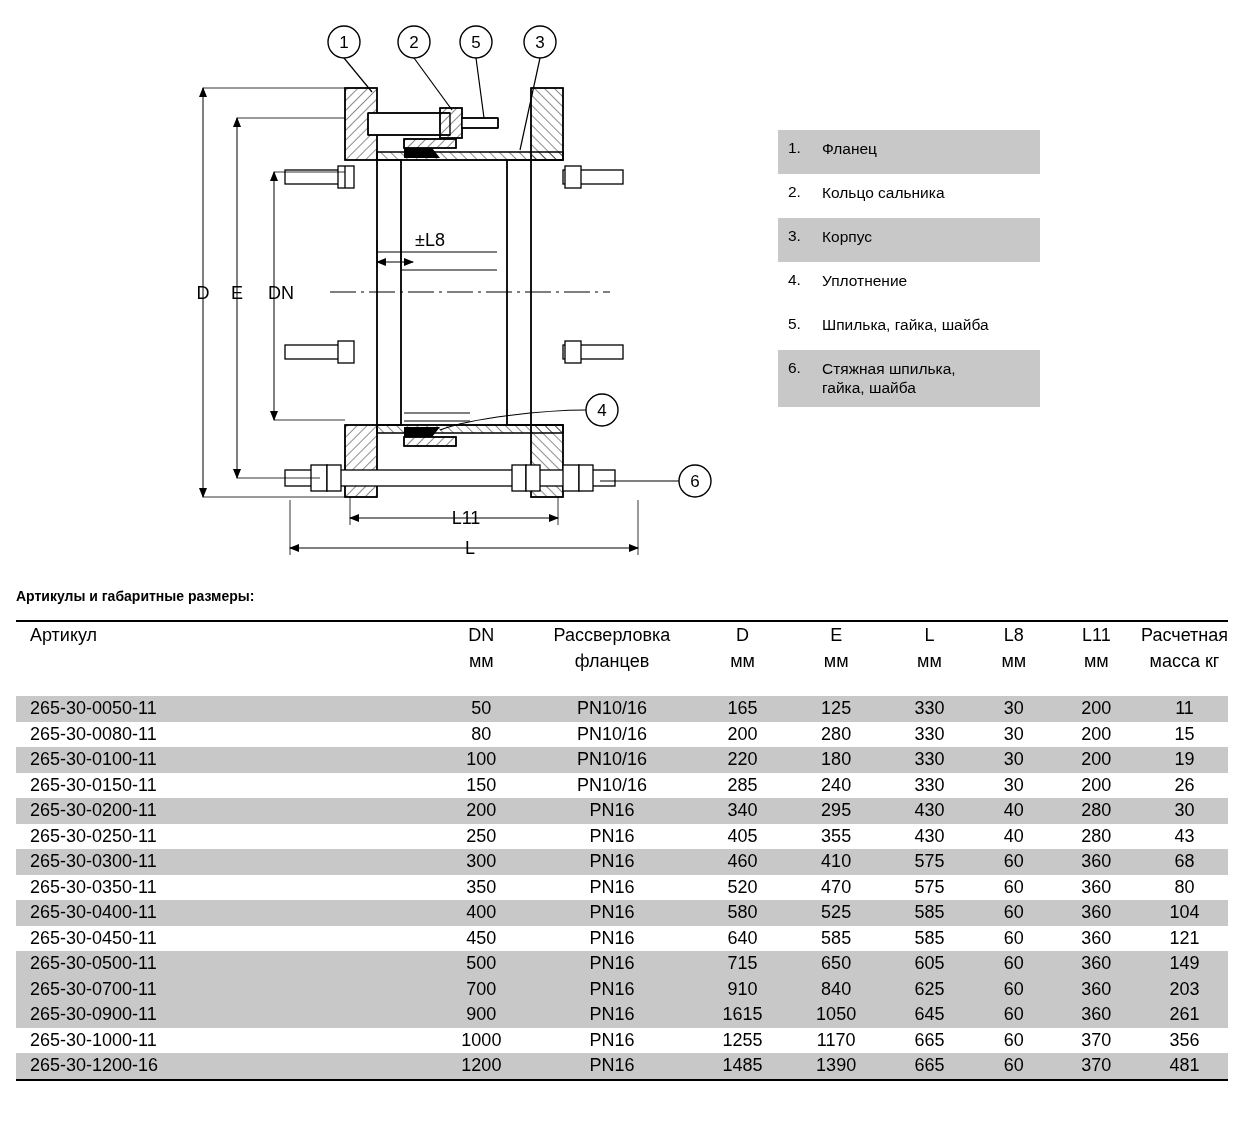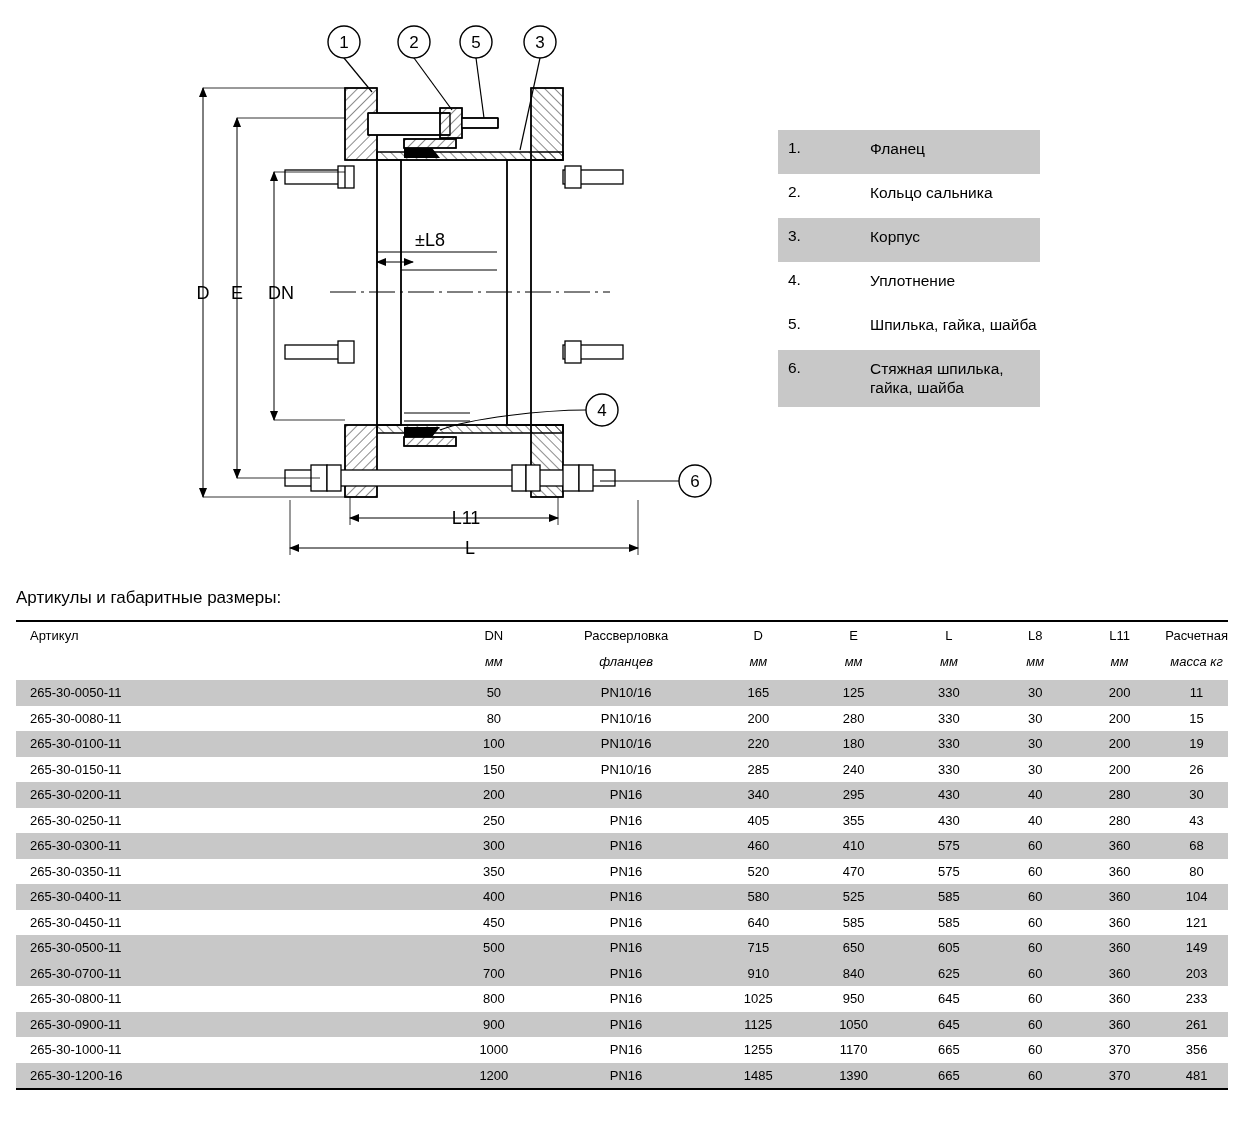--- a/index.html
+++ b/index.html
@@ -38,51 +38,51 @@
     min-height: 44px;
     padding: 9px 0 9px 10px;
     box-sizing: border-box;
     font-size: 15.5px;
   }
   .legend-row.shaded { background: #c8c8c8; }
   .legend-num {
     width: 34px;
     flex: 0 0 34px;
   }
-  .legend-label { white-space: pre-line; line-height: 1.25; margin-left: 48px; }
+  .legend-label { white-space: pre-line; line-height: 1.25; }
 
   
   #table-heading {
     position: absolute;
     left: 16px;
     top: 588px;
-    font-size: 17px;
-    font-weight: normal;
+    font-size: 14px;
+    font-weight: bold;
   }
 
   
   #spec-table {
     position: absolute;
     left: 16px;
     top: 620px;
     width: 1212px;
     border-collapse: collapse;
-    font-size: 13px;
+    font-size: 18px;
     border-top: 2px solid #000;
     border-bottom: 2px solid #000;
   }
   #spec-table th, #spec-table td {
     padding: 0;
     font-weight: normal;
   }
   #spec-table thead th {
     height: 26px;
     vertical-align: middle;
   }
-  #spec-table thead tr.hdr2 th { padding-bottom: 6px; font-style: italic; }
+  #spec-table thead tr.hdr2 th { padding-bottom: 22px; }
   #spec-table tbody td {
     height: 25.5px;
     vertical-align: middle;
   }
   #spec-table tbody tr.shaded td { background: #c8c8c8; }
   .col-art { text-align: left; padding-left: 14px !important; width: 420px; }
   .col-c { text-align: center; }
   .w-dn { width: 96px; }
   .w-rass { width: 170px; margin-top: 41px; }
   .w-d { width: 96px; }
@@ -429,36 +429,25 @@
         <td class="col-art">265-30-0700-11</td>
         <td class="col-c">700</td>
         <td class="col-c">PN16</td>
         <td class="col-c">910</td>
         <td class="col-c">840</td>
         <td class="col-c">625</td>
         <td class="col-c">60</td>
         <td class="col-c">360</td>
         <td class="col-c">203</td>
       </tr>
-      <tr>
-        <td class="col-art">265-30-0800-11</td>
-        <td class="col-c">800</td>
-        <td class="col-c">PN16</td>
-        <td class="col-c">1025</td>
-        <td class="col-c">950</td>
-        <td class="col-c">645</td>
-        <td class="col-c">60</td>
-        <td class="col-c">360</td>
-        <td class="col-c">233</td>
-      </tr>
       <tr class="shaded">
         <td class="col-art">265-30-0900-11</td>
         <td class="col-c">900</td>
         <td class="col-c">PN16</td>
-        <td class="col-c">1125</td>
+        <td class="col-c">1615</td>
         <td class="col-c">1050</td>
         <td class="col-c">645</td>
         <td class="col-c">60</td>
         <td class="col-c">360</td>
         <td class="col-c">261</td>
       </tr>
       <tr>
         <td class="col-art">265-30-1000-11</td>
         <td class="col-c">1000</td>
         <td class="col-c">PN16</td>

